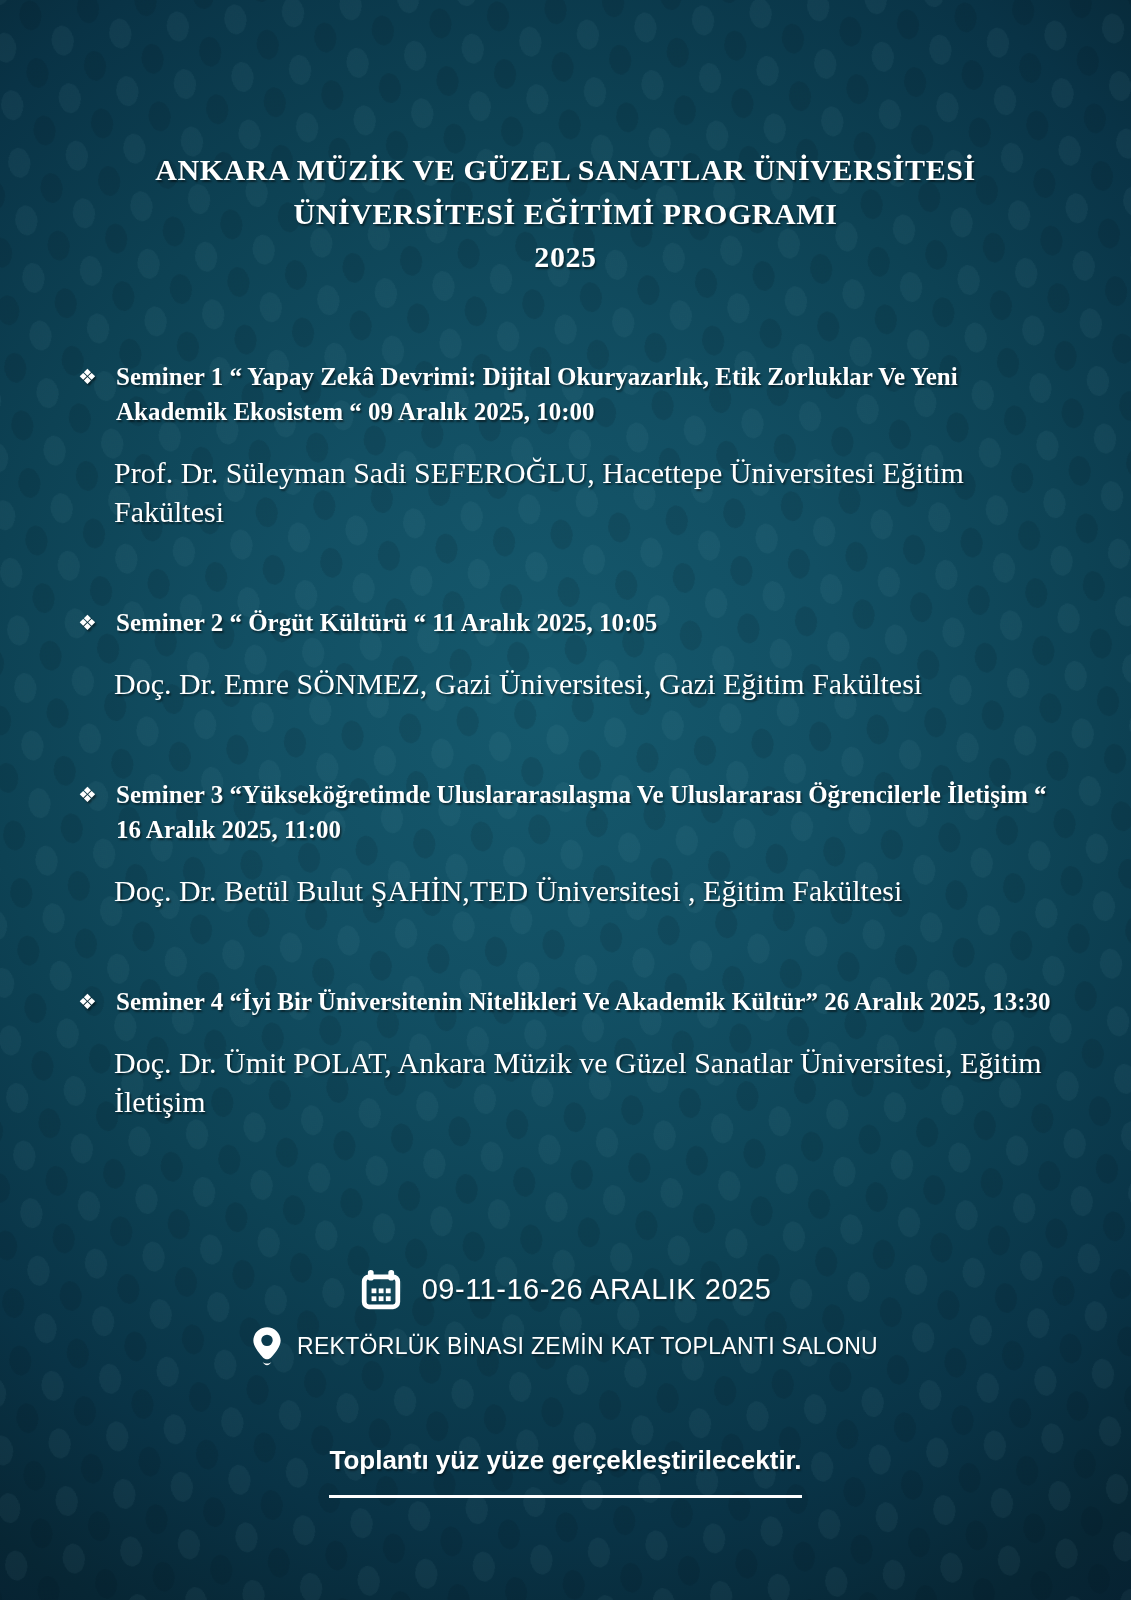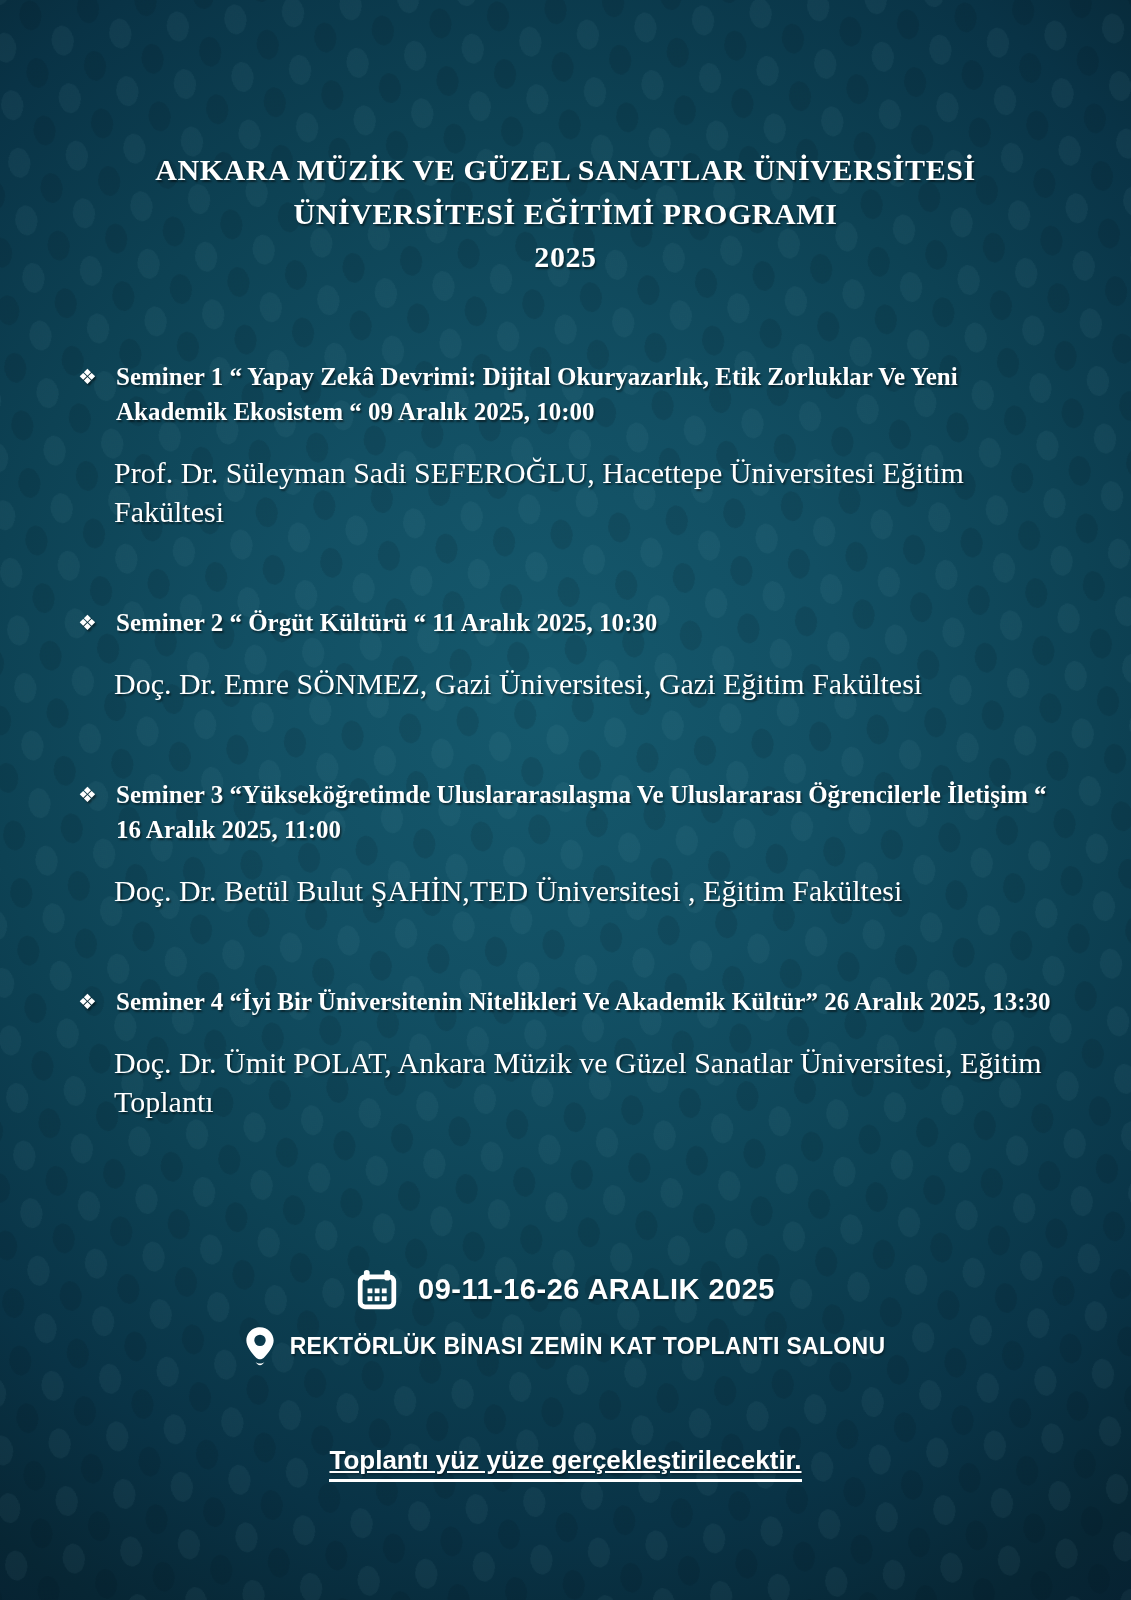--- a/index.html
+++ b/index.html
@@ -73,39 +73,38 @@
     display:flex;
     flex-direction:column;
     align-items:center;
   }
   .info-row{
     display:flex;
     align-items:center;
     justify-content:center;
     gap:20px;
     font-family:"Liberation Sans", sans-serif;
-    font-weight:bold;
+    font-weight:normal;
     text-shadow:1px 1.5px 2px rgba(0,0,0,0.4);
   }
   .date-row{font-size:29px; letter-spacing:0.5px;}
   .loc-row{margin-top:16px; font-size:23px; letter-spacing:0.3px; gap:16px;}
   .icon-box{display:flex; align-items:center; justify-content:center;}
   .note{
     margin-top:78px;
     font-family:"Liberation Sans", sans-serif;
     font-weight:bold;
     font-size:26px;
     text-align:center;
   }
   .note span{
     display:inline-block;
-    padding-bottom:3px;
+    padding-bottom:19px;
     border-bottom:3px solid #ffffff;
     text-shadow:1px 1.5px 2px rgba(0,0,0,0.4);
-    text-decoration:underline;
   }
 </style>
 </head>
 <body>
 
 <div class="page">
   <div class="dots"></div>
 
   <div class="content">
     <div class="title-block">
@@ -115,32 +114,32 @@
     </div>
 
     <div class="seminars">
 
       <div class="seminar">
         <div class="sem-title"><span class="bullet">❖</span><span>Seminer 1 “ Yapay Zekâ Devrimi: Dijital Okuryazarlık, Etik Zorluklar Ve Yeni Akademik Ekosistem “ 09 Aralık 2025, 10:00</span></div>
         <div class="speaker">Prof. Dr. Süleyman Sadi SEFEROĞLU, Hacettepe Üniversitesi Eğitim Fakültesi</div>
       </div>
 
       <div class="seminar">
-        <div class="sem-title"><span class="bullet">❖</span><span>Seminer 2 “ Örgüt Kültürü “ 11 Aralık 2025, 10:30</span></div>
+        <div class="sem-title"><span class="bullet">❖</span><span>Seminer 2 “ Örgüt Kültürü “ 11 Aralık 2025, 10:05</span></div>
         <div class="speaker">Doç. Dr. Emre SÖNMEZ, Gazi Üniversitesi, Gazi Eğitim Fakültesi</div>
       </div>
 
       <div class="seminar">
         <div class="sem-title"><span class="bullet">❖</span><span>Seminer 3 “Yükseköğretimde Uluslararasılaşma Ve Uluslararası Öğrencilerle İletişim “ 16 Aralık 2025, 11:00</span></div>
         <div class="speaker">Doç. Dr. Betül Bulut ŞAHİN,TED Üniversitesi , Eğitim Fakültesi</div>
       </div>
 
       <div class="seminar">
         <div class="sem-title"><span class="bullet">❖</span><span>Seminer 4 “İyi Bir Üniversitenin Nitelikleri Ve Akademik Kültür” 26 Aralık 2025, 13:30</span></div>
-        <div class="speaker">Doç. Dr. Ümit POLAT, Ankara Müzik ve Güzel Sanatlar Üniversitesi, Eğitim Toplantı</div>
+        <div class="speaker">Doç. Dr. Ümit POLAT, Ankara Müzik ve Güzel Sanatlar Üniversitesi, Eğitim İletişim</div>
       </div>
 
     </div>
 
     <div class="footer">
 
       <div class="info-row date-row">
         <span class="icon-box">
           <svg width="42" height="42" viewBox="0 0 40 40" aria-hidden="true">
             <rect x="7.5" y="1" width="5.5" height="10" rx="2.5" fill="#ffffff"></rect>

